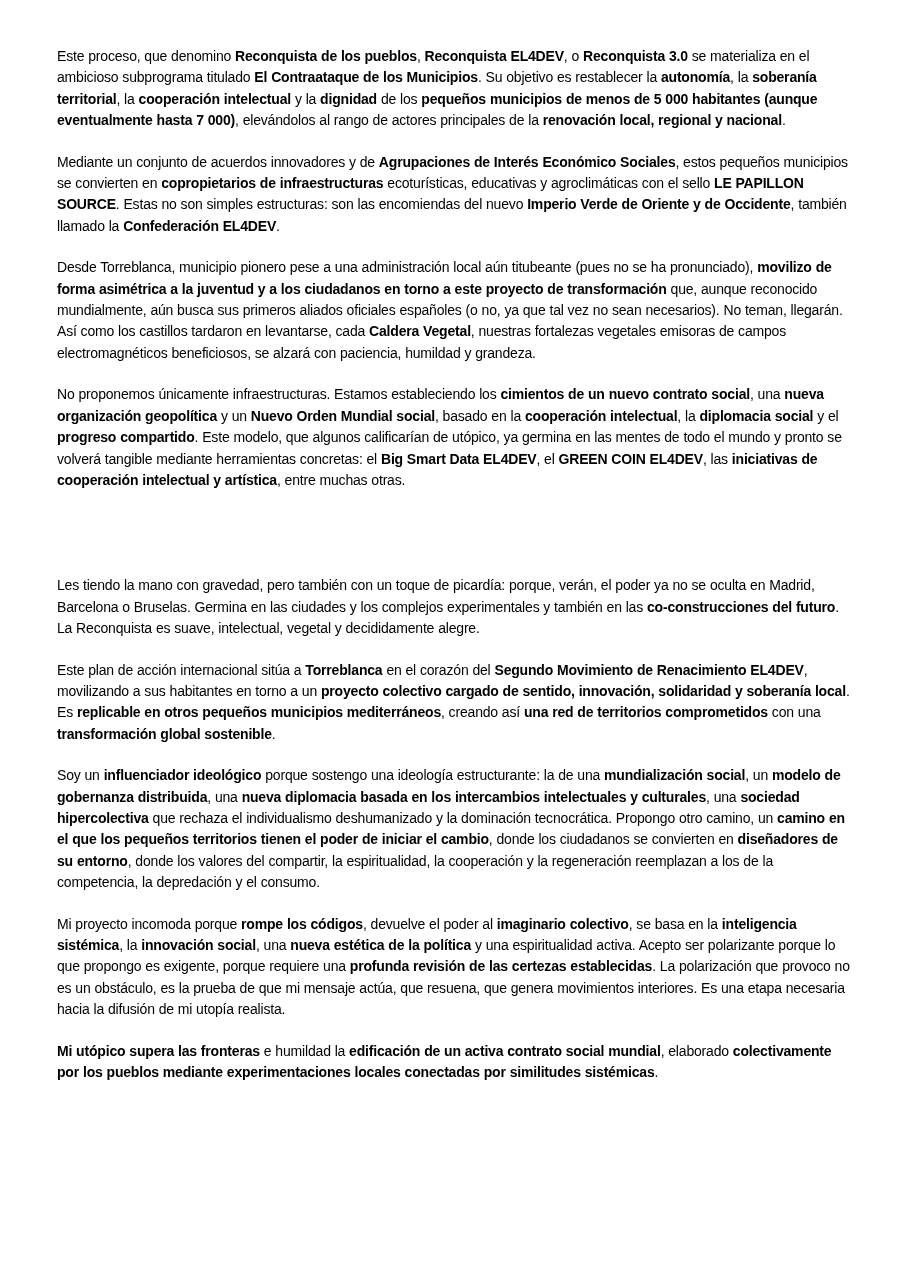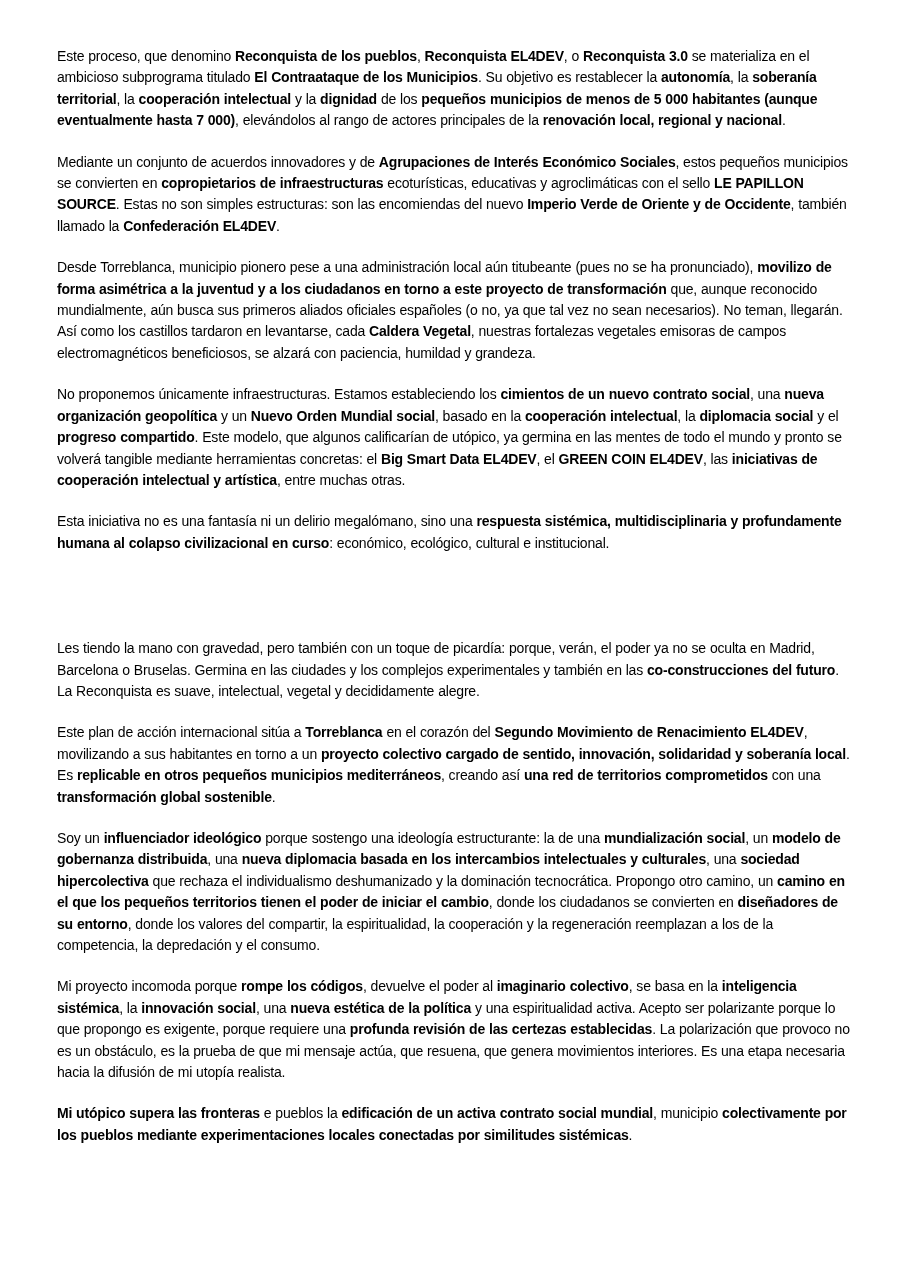--- a/index.html
+++ b/index.html
@@ -46,27 +46,26 @@
 <body>
 
 <div class="page">
   <div class="doc-body">
 
     <div class="section">
       <p class="para"><span>Este proceso, que denomino </span><b>Reconquista de los pueblos</b><span>, </span><b>Reconquista EL4DEV</b><span>, o </span><b>Reconquista 3.0</b><span> se materializa en el ambicioso subprograma titulado </span><b>El Contraataque de los Municipios</b><span>. Su objetivo es restablecer la </span><b>autonomía</b><span>, la </span><b>soberanía territorial</b><span>, la </span><b>cooperación intelectual</b><span> y la </span><b>dignidad</b><span> de los </span><b>pequeños municipios de menos de 5 000 habitantes (aunque eventualmente hasta 7 000)</b><span>, elevándolos al rango de actores principales de la </span><b>renovación local, regional y nacional</b><span>.</span></p>
       <p class="para"><span>Mediante un conjunto de acuerdos innovadores y de </span><b>Agrupaciones de Interés Económico Sociales</b><span>, estos pequeños municipios se convierten en </span><b>copropietarios de infraestructuras</b><span> ecoturísticas, educativas y agroclimáticas con el sello </span><b>LE PAPILLON SOURCE</b><span>. Estas no son simples estructuras: son las encomiendas del nuevo </span><b>Imperio Verde de Oriente y de Occidente</b><span>, también llamado la </span><b>Confederación EL4DEV</b><span>.</span></p>
       <p class="para"><span>Desde Torreblanca, municipio pionero pese a una administración local aún titubeante (pues no se ha pronunciado), </span><b>movilizo de forma asimétrica a la juventud y a los ciudadanos en torno a este proyecto de transformación</b><span> que, aunque reconocido mundialmente, aún busca sus primeros aliados oficiales españoles (o no, ya que tal vez no sean necesarios). No teman, llegarán. Así como los castillos tardaron en levantarse, cada </span><b>Caldera Vegetal</b><span>, nuestras fortalezas vegetales emisoras de campos electromagnéticos beneficiosos, se alzará con paciencia, humildad y grandeza.</span></p>
       <p class="para"><span>No proponemos únicamente infraestructuras. Estamos estableciendo los </span><b>cimientos de un nuevo contrato social</b><span>, una </span><b>nueva organización geopolítica</b><span> y un </span><b>Nuevo Orden Mundial social</b><span>, basado en la </span><b>cooperación intelectual</b><span>, la </span><b>diplomacia social</b><span> y el </span><b>progreso compartido</b><span>. Este modelo, que algunos calificarían de utópico, ya germina en las mentes de todo el mundo y pronto se volverá tangible mediante herramientas concretas: el </span><b>Big Smart Data EL4DEV</b><span>, el </span><b>GREEN COIN EL4DEV</b><span>, las </span><b>iniciativas de cooperación intelectual y artística</b><span>, entre muchas otras.</span></p>
-      <p class="para"><span>Esta iniciativa no es una fantasía ni un delirio megalómano, sino una </span><b>respuesta sistémica, multidisciplinaria y profundamente humana al colapso civilizacional en curso</b><span>: económico, ecológico, cultural e institucional.</span></p>
     </div>
 
     <div class="page-gap"></div>
 
     <div class="section">
       <p class="para"><span>Les tiendo la mano con gravedad, pero también con un toque de picardía: porque, verán, el poder ya no se oculta en Madrid, Barcelona o Bruselas. Germina en las ciudades y los complejos experimentales y también en las </span><b>co-construcciones del futuro</b><span>. La Reconquista es suave, intelectual, vegetal y decididamente alegre.</span></p>
       <p class="para"><span>Este plan de acción internacional sitúa a </span><b>Torreblanca</b><span> en el corazón del </span><b>Segundo Movimiento de Renacimiento EL4DEV</b><span>, movilizando a sus habitantes en torno a un </span><b>proyecto colectivo cargado de sentido, innovación, solidaridad y soberanía local</b><span>. Es </span><b>replicable en otros pequeños municipios mediterráneos</b><span>, creando así </span><b>una red de territorios comprometidos</b><span> con una </span><b>transformación global sostenible</b><span>.</span></p>
       <p class="para"><span>Soy un </span><b>influenciador ideológico</b><span> porque sostengo una ideología estructurante: la de una </span><b>mundialización social</b><span>, un </span><b>modelo de gobernanza distribuida</b><span>, una </span><b>nueva diplomacia basada en los intercambios intelectuales y culturales</b><span>, una </span><b>sociedad hipercolectiva</b><span> que rechaza el individualismo deshumanizado y la dominación tecnocrática. Propongo otro camino, un </span><b>camino en el que los pequeños territorios tienen el poder de iniciar el cambio</b><span>, donde los ciudadanos se convierten en </span><b>diseñadores de su entorno</b><span>, donde los valores del compartir, la espiritualidad, la cooperación y la regeneración reemplazan a los de la competencia, la depredación y el consumo.</span></p>
       <p class="para"><span>Mi proyecto incomoda porque </span><b>rompe los códigos</b><span>, devuelve el poder al </span><b>imaginario colectivo</b><span>, se basa en la </span><b>inteligencia sistémica</b><span>, la </span><b>innovación social</b><span>, una </span><b>nueva estética de la política</b><span> y una espiritualidad activa. Acepto ser polarizante porque lo que propongo es exigente, porque requiere una </span><b>profunda revisión de las certezas establecidas</b><span>. La polarización que provoco no es un obstáculo, es la prueba de que mi mensaje actúa, que resuena, que genera movimientos interiores. Es una etapa necesaria hacia la difusión de mi utopía realista.</span></p>
-      <p class="para"><b>Mi utópico supera las fronteras</b><span> e pueblos la </span><b>edificación de un activa contrato social mundial</b><span>, municipio </span><b>colectivamente por los pueblos mediante experimentaciones locales conectadas por similitudes sistémicas</b><span>.</span></p>
+      <p class="para"><b>Mi utópico supera las fronteras</b><span> e humildad la </span><b>edificación de un activa contrato social mundial</b><span>, elaborado </span><b>colectivamente por los pueblos mediante experimentaciones locales conectadas por similitudes sistémicas</b><span>.</span></p>
     </div>
 
   </div>
 </div>
 
 </body></html>

